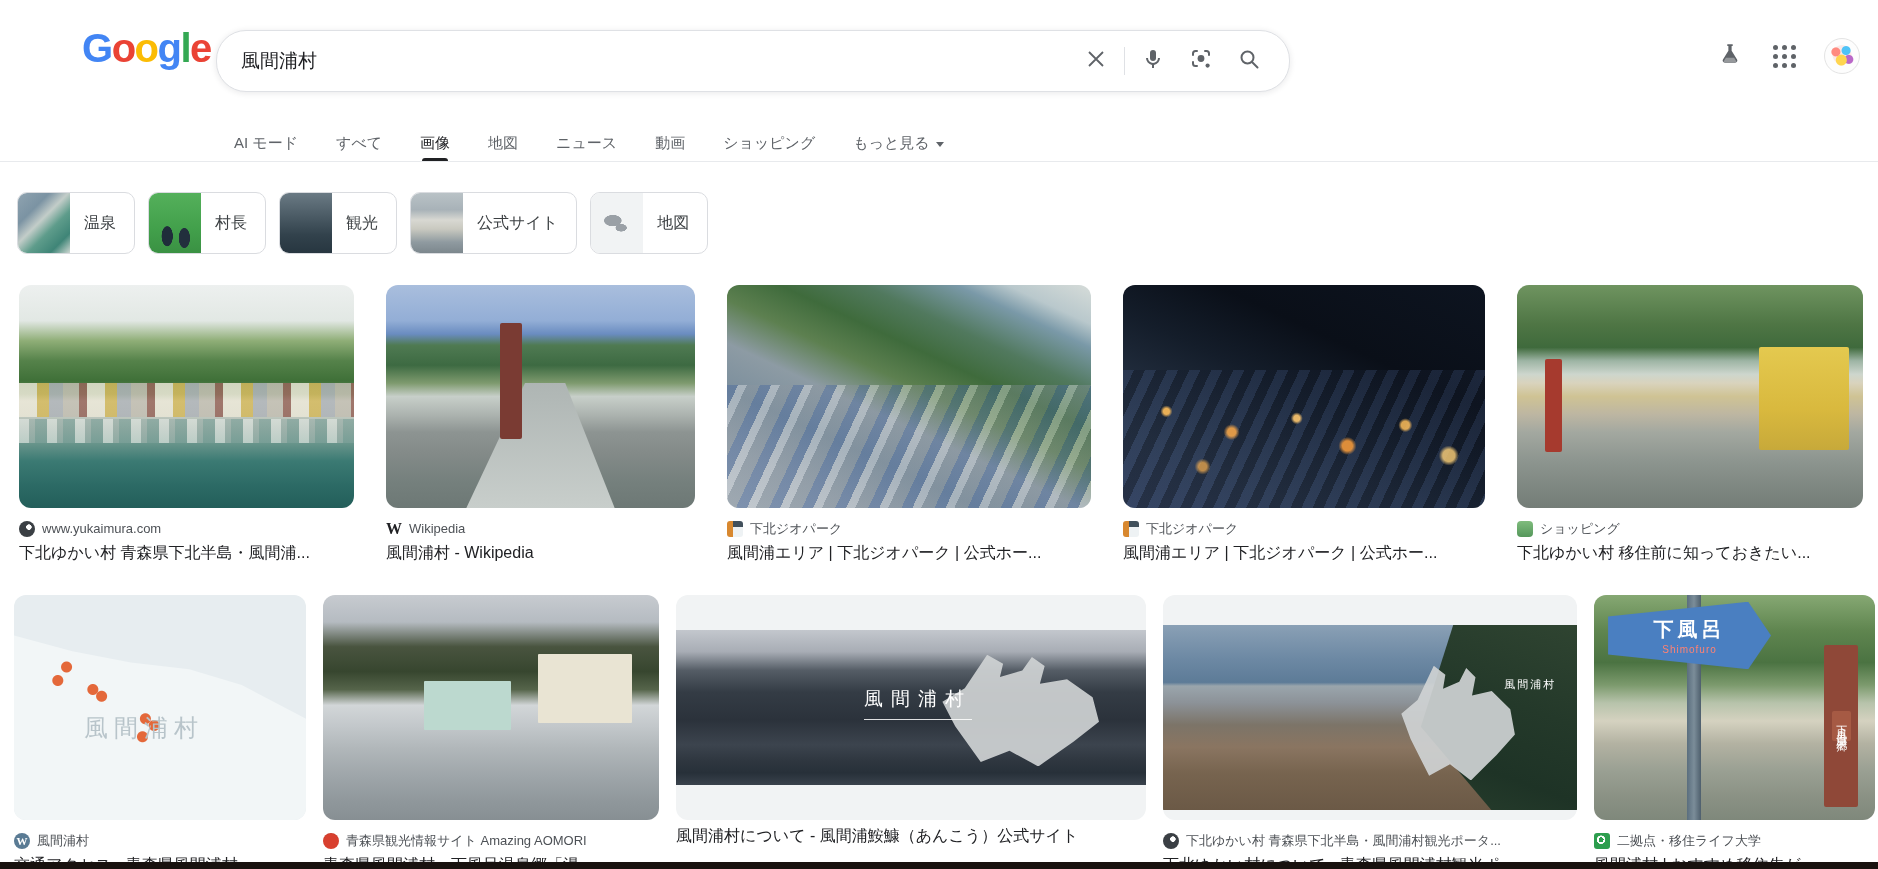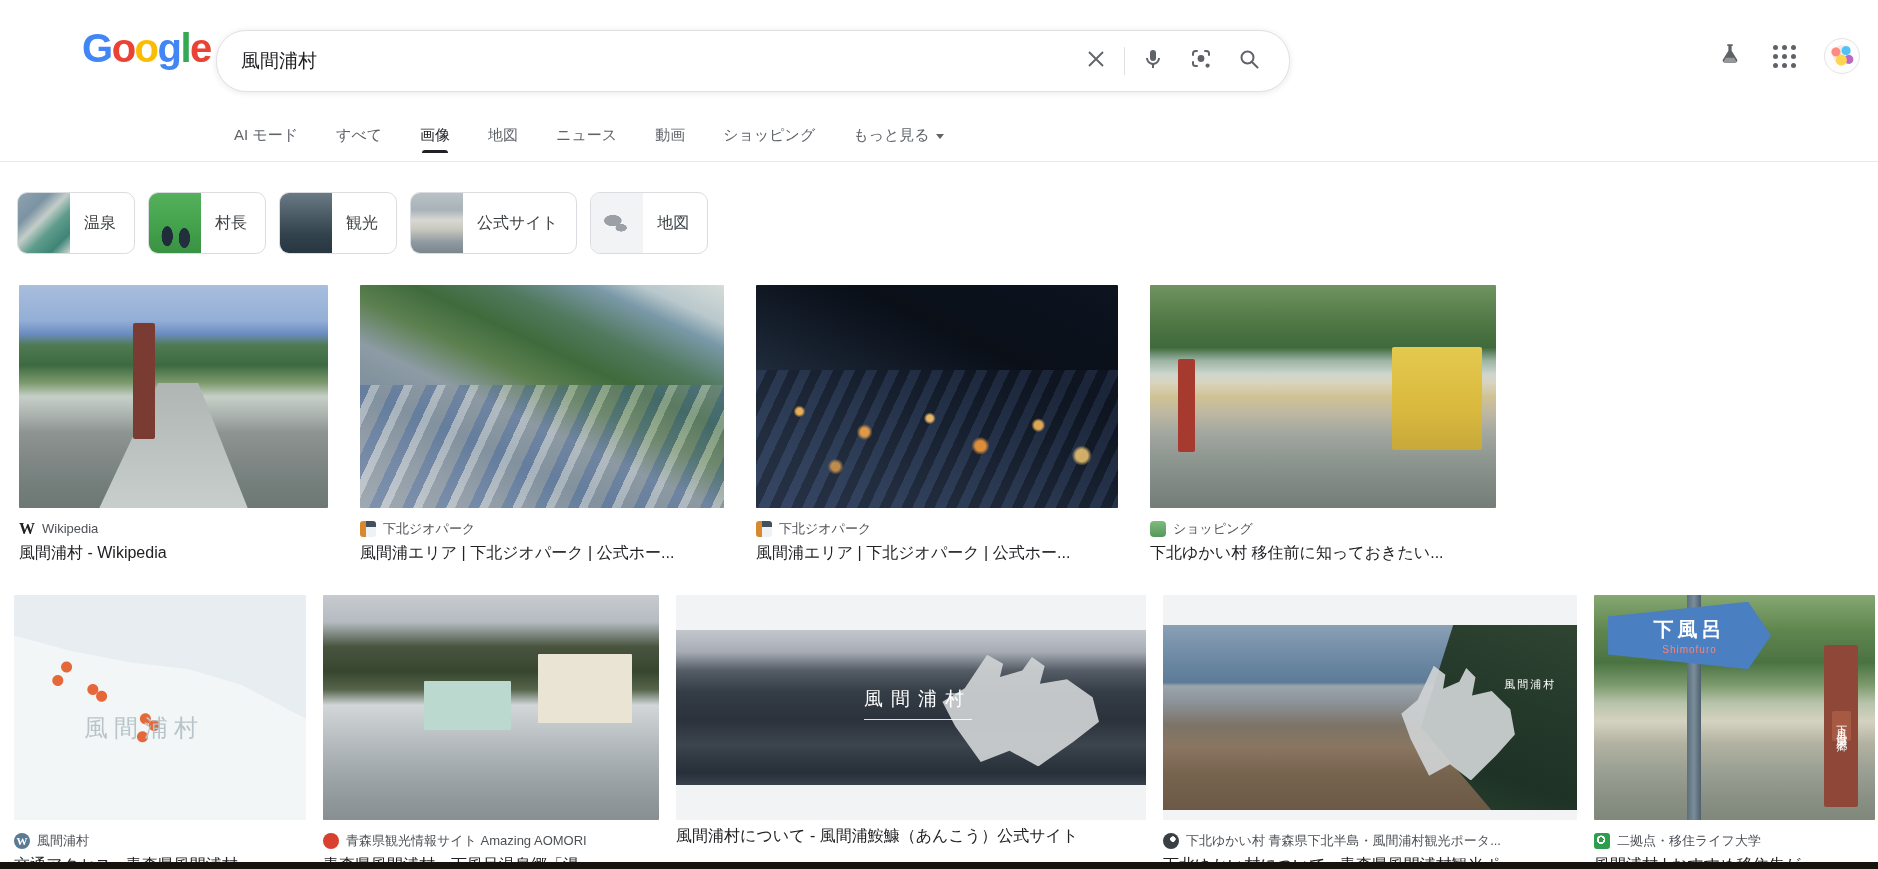--- a/index.html
+++ b/index.html
@@ -26,21 +26,21 @@
   .dots i{width:5px;height:5px;border-radius:50%;background:#5f6368;}
   .avatar{width:34px;height:34px;border-radius:50%;border:1px solid #e4e4e4;cursor:pointer;
           background:
             radial-gradient(circle at 32% 38%,#ff8a80 0 4px,transparent 5px),
             radial-gradient(circle at 62% 34%,#4fc3f7 0 4px,transparent 5px),
             radial-gradient(circle at 48% 62%,#ffd54f 0 5px,transparent 6px),
             radial-gradient(circle at 70% 60%,#ba68c8 0 4px,transparent 5px),
             radial-gradient(circle at 50% 46%,#fbe9e7 0 9px,transparent 10px),#fdfdfd;}
 
   
-  .tabs{position:absolute;left:234px;top:118px;height:35px;display:flex;gap:38px;align-items:flex-start;}
+  .tabs{position:absolute;left:234px;top:126px;height:35px;display:flex;gap:38px;align-items:flex-start;}
   .tab{font-size:15px;color:#5f6368;cursor:pointer;height:35px;position:relative;display:flex;align-items:center;gap:6px;}
   .tab.active{color:#202124;font-weight:normal;}
   .tab.active::after{content:"";position:absolute;left:2px;right:2px;bottom:0;height:3px;
                      background:#202124;border-radius:3px 3px 0 0;}
   .caret{width:0;height:0;border-left:4.5px solid transparent;border-right:4.5px solid transparent;
          border-top:5px solid #5f6368;margin-top:2px;}
   .tabs-rule{position:absolute;left:0;right:0;top:161px;height:1px;background:#e8eaed;}
 
   
   .chips{position:absolute;left:17px;top:192px;display:flex;gap:13px;}
@@ -55,21 +55,21 @@
                linear-gradient(180deg,#54b05b 0%,#42a04b 60%,#3a9143 100%);}
   .c4{background:linear-gradient(180deg,#b9c2c6 0%,#a8b2b8 28%,#d8d8d2 45%,#c9c9c0 60%,#8f9aa0 82%,#7c878d 100%);}
   .c5{background:radial-gradient(ellipse 14px 9px at 42% 46%,#9aa0a6 0 60%,transparent 65%),
                radial-gradient(ellipse 9px 6px at 58% 58%,#9aa0a6 0 60%,transparent 65%),#f1f3f4;}
 
   
   .row{position:absolute;display:flex;}
   .row1{left:19px;top:285px;gap:32px;}
   .row2{left:14px;top:595px;gap:17px;}
   .card{display:flex;flex-direction:column;cursor:pointer;}
-  .thumb{border-radius:1px;position:relative;overflow:hidden;text-decoration:underline;}
+  .thumb{border-radius:12px;position:relative;overflow:hidden;text-decoration:underline;}
   .row1 .thumb{height:223px;}
   .row2 .thumb{height:225px;}
   .w335{width:335px}.w309{width:309px}.w364{width:364px}.w362{width:362px}.w346{width:346px}
   .w292{width:292px}.w336{width:336px}.w470{width:470px}.w414{width:414px}.w281{width:281px}
   .src{margin-top:12px;display:flex;align-items:center;gap:7px;font-size:13px;color:#4d5156;
        height:17px;white-space:nowrap;overflow:hidden;}
   .ttl{margin-top:6px;font-size:16px;color:#202124;white-space:nowrap;overflow:hidden;text-overflow:ellipsis;}
   .fav{width:16px;height:16px;flex:none;border-radius:50%;}
   .f-yukai{background:radial-gradient(circle at 62% 38%,#fff 0 2.5px,transparent 3px),#3a3f44;}
   .f-wiki{background:none;border-radius:0;font-family:"Liberation Serif",serif;font-weight:bold;
@@ -286,20 +286,31 @@
     <div class="chip-l">公式サイト</div>
   </div>
   <div class="chip">
     <div class="chip-t c5"></div>
     <div class="chip-l">地図</div>
   </div>
 </div>
 
 <div class="row row1">
 
+  <div class="card w335">
+    <div class="thumb t11">
+      <div class="ov ov1"></div>
+      <div class="ov ov2"></div>
+    </div>
+    <div class="src">
+      <span class="fav f-yukai"></span>
+      <span>www.yukaimura.com</span>
+    </div>
+    <div class="ttl">下北ゆかい村 青森県下北半島・風間浦...</div>
+  </div>
 
   <div class="card w309">
     <div class="thumb t12">
       <div class="ov ov1"></div>
       <div class="ov ov2"></div>
     </div>
     <div class="src">
       <span class="fav f-wiki">W</span>
       <span>Wikipedia</span>
     </div>

